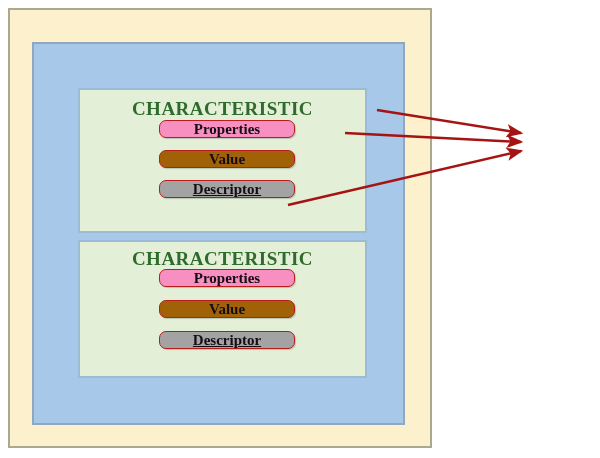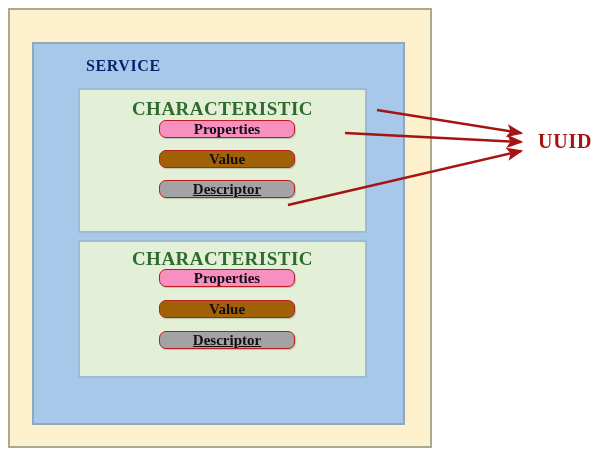--- a/index.html
+++ b/index.html
@@ -138,21 +138,20 @@
   }
 </style>
 </head>
 <body>
 
 <div id="stage">
 
   <div class="profile-box"></div>
 
   <div class="service-box"></div>
-  <div class="service-label">SERVICE</div>
 
   <div class="char-box first">
     <div class="char-label">CHARACTERISTIC</div>
     <div class="pill properties">Properties</div>
     <div class="pill value">Value</div>
     <div class="pill descriptor">Descriptor</div>
   </div>
 
   <div class="char-box second">
     <div class="char-label">CHARACTERISTIC</div>
@@ -165,15 +164,14 @@
     <defs>
       <marker id="ah" markerWidth="7" markerHeight="7" refX="6" refY="3.2" orient="auto" markerUnits="strokeWidth">
         <path d="M0,0.4 L7,3.2 L0,6 L1.6,3.2 Z" fill="#a51313"></path>
       </marker>
     </defs>
     <line x1="377" y1="110" x2="521" y2="133" stroke="#a51313" stroke-width="2.4" marker-end="url(#ah)"></line>
     <line x1="345" y1="133" x2="521" y2="142" stroke="#a51313" stroke-width="2.4" marker-end="url(#ah)"></line>
     <line x1="288" y1="205" x2="521" y2="151" stroke="#a51313" stroke-width="2.4" marker-end="url(#ah)"></line>
   </svg>
 
-  <div class="uuid-label">UUID</div>
 
 </div>
 
 </body></html>

